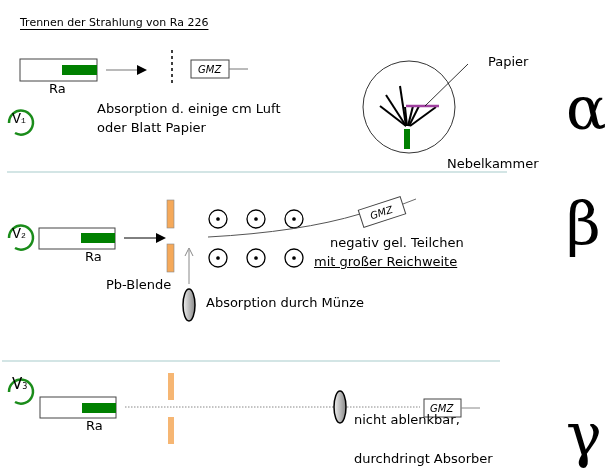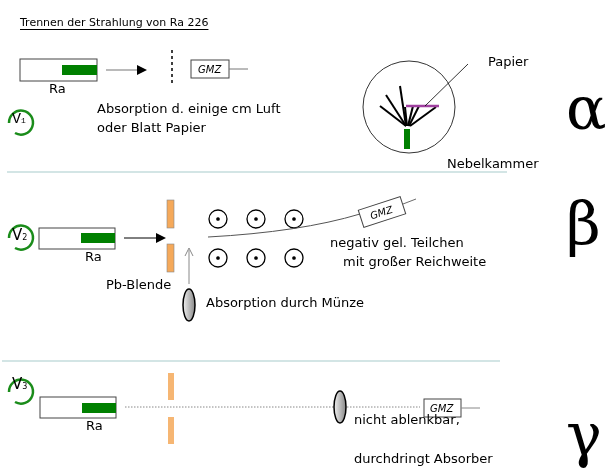--- a/index.html
+++ b/index.html
@@ -121,26 +121,26 @@
 
 <div class="abs txt" style="left:12px;top:112px;font-size:15px;font-family:Liberation Mono, monospace;"><span>V</span><span style="font-size:8px">1</span></div>
 <div class="abs txt" style="left:49px;top:81px;">Ra</div>
 <div class="abs txt gmz" style="left:198px;top:62px;">GMZ</div>
 <div class="abs txt" style="left:97px;top:101px;">Absorption d. einige cm Luft</div>
 <div class="abs txt" style="left:97px;top:120px;">oder Blatt Papier</div>
 <div class="abs txt" style="left:473px;top:54px;margin-left:15px;">Papier</div>
 <div class="abs txt" style="left:447px;top:140px;margin-top:16px;">Nebelkammer</div>
 <div class="abs greek" style="left:566px;top:78px;">α</div>
 
-<div class="abs txt" style="left:12px;top:227px;font-size:15px;"><span>V</span><span style="font-size:8px">2</span></div>
+<div class="abs txt" style="left:12px;top:227px;font-size:15px;font-family:Liberation Mono, monospace;"><span>V</span><span style="font-size:8px">2</span></div>
 <div class="abs txt" style="left:85px;top:249px;">Ra</div>
 <div class="abs txt" style="left:106px;top:277px;text-align:center;">Pb-Blende</div>
 <div class="abs txt" style="left:206px;top:295px;">Absorption durch Münze</div>
 <div class="abs txt" style="left:330px;top:235px;">negativ gel. Teilchen</div>
-<div class="abs txt" style="left:343px;top:254px;">mit großer Reichweite</div>
+<div class="abs txt" style="left:314px;top:254px;text-decoration:underline;">mit großer Reichweite</div>
 <div class="abs txt gmz" style="left:370px;top:205px;transform:rotate(-18deg);">GMZ</div>
 <div class="abs greek" style="left:566px;top:194px;">β</div>
 
 <div class="abs txt" style="left:12px;top:376px;font-size:15px;"><span>V</span><span style="font-size:8px">3</span></div>
 <div class="abs txt" style="left:86px;top:418px;">Ra</div>
 <div class="abs txt gmz" style="left:430px;top:401px;">GMZ</div>
 <div class="abs txt" style="left:354px;top:412px;">nicht ablenkbar,</div>
 <div class="abs txt" style="left:354px;top:451px;text-align:center;">durchdringt Absorber</div>
 <div class="abs greek" style="left:566px;top:405px;">γ</div>
 

